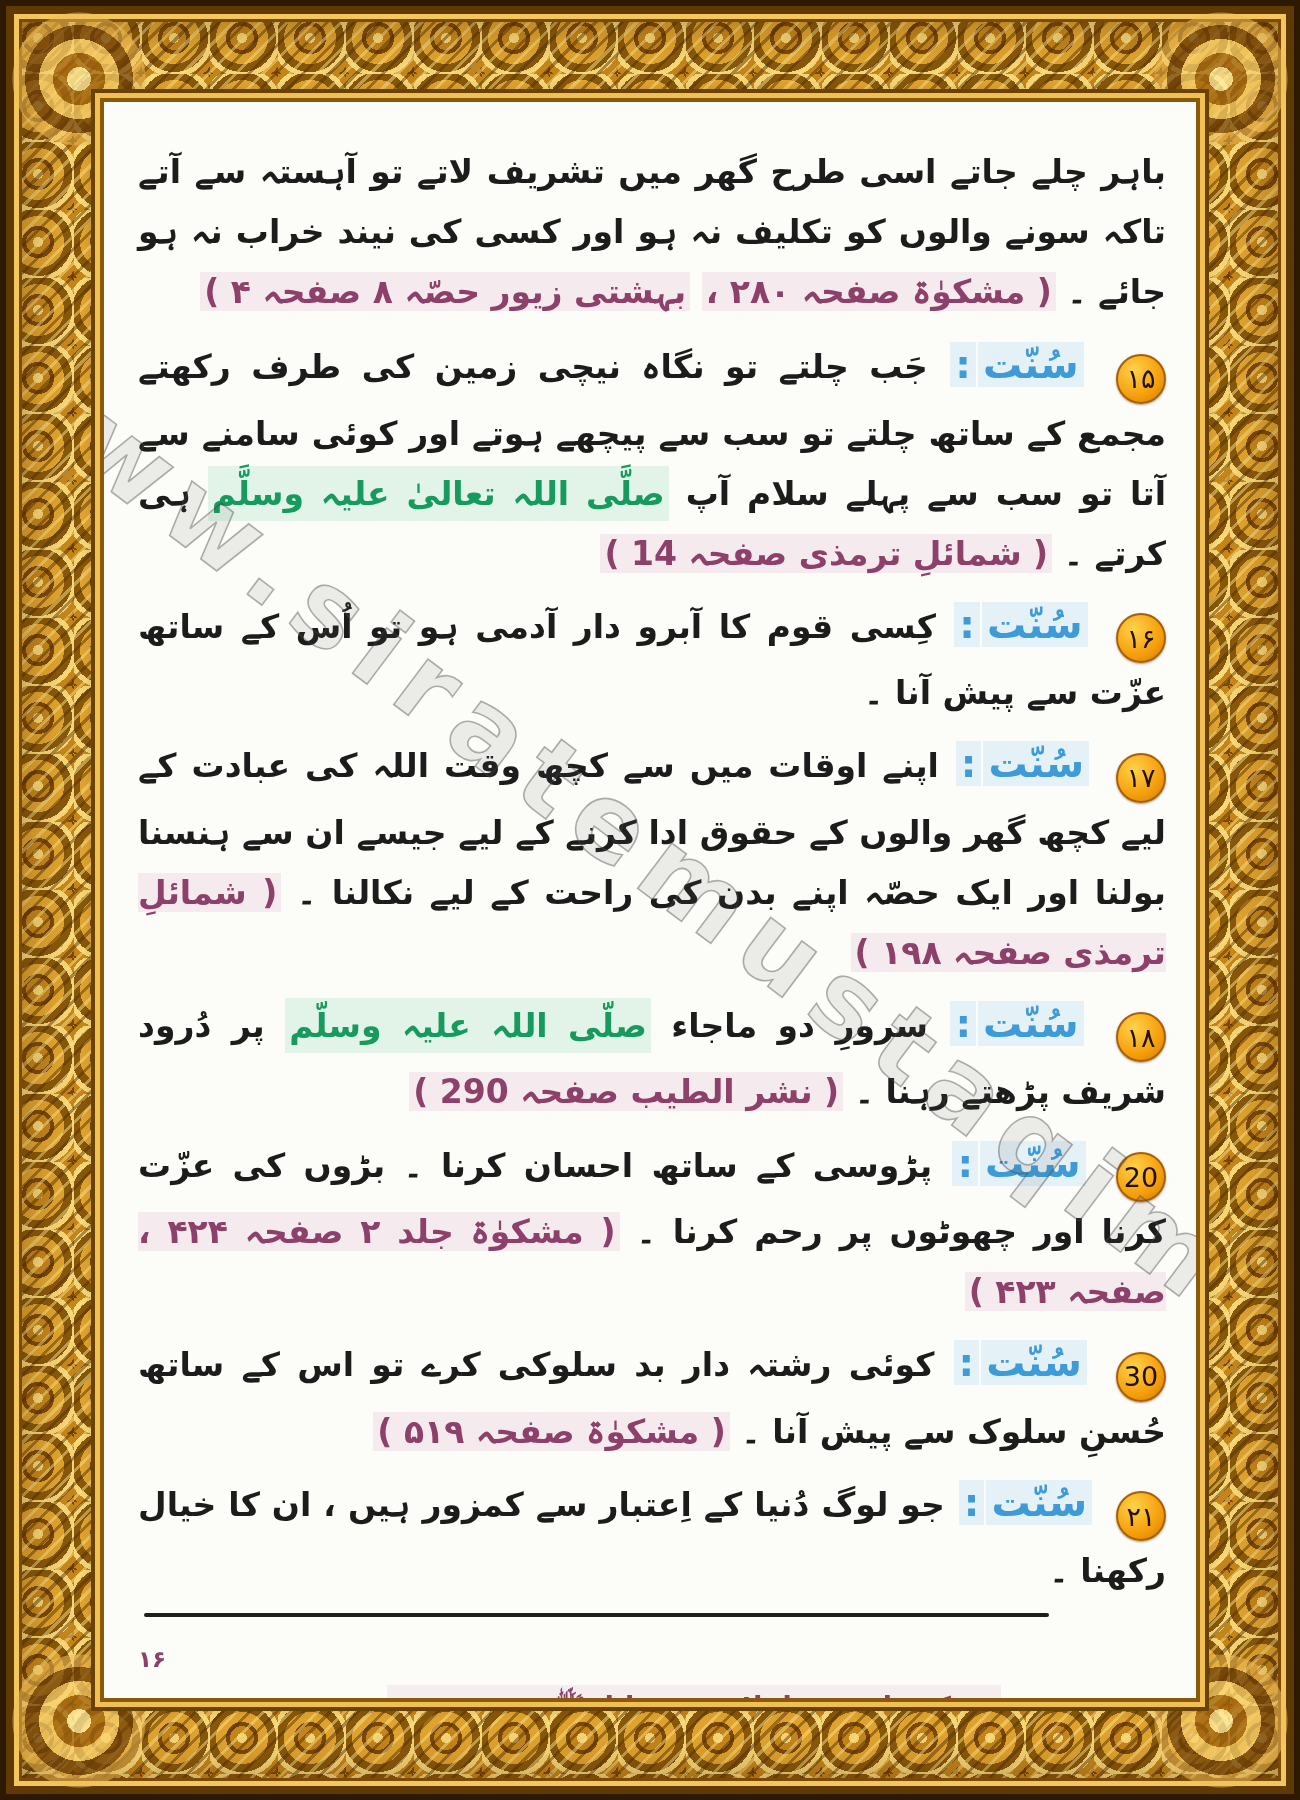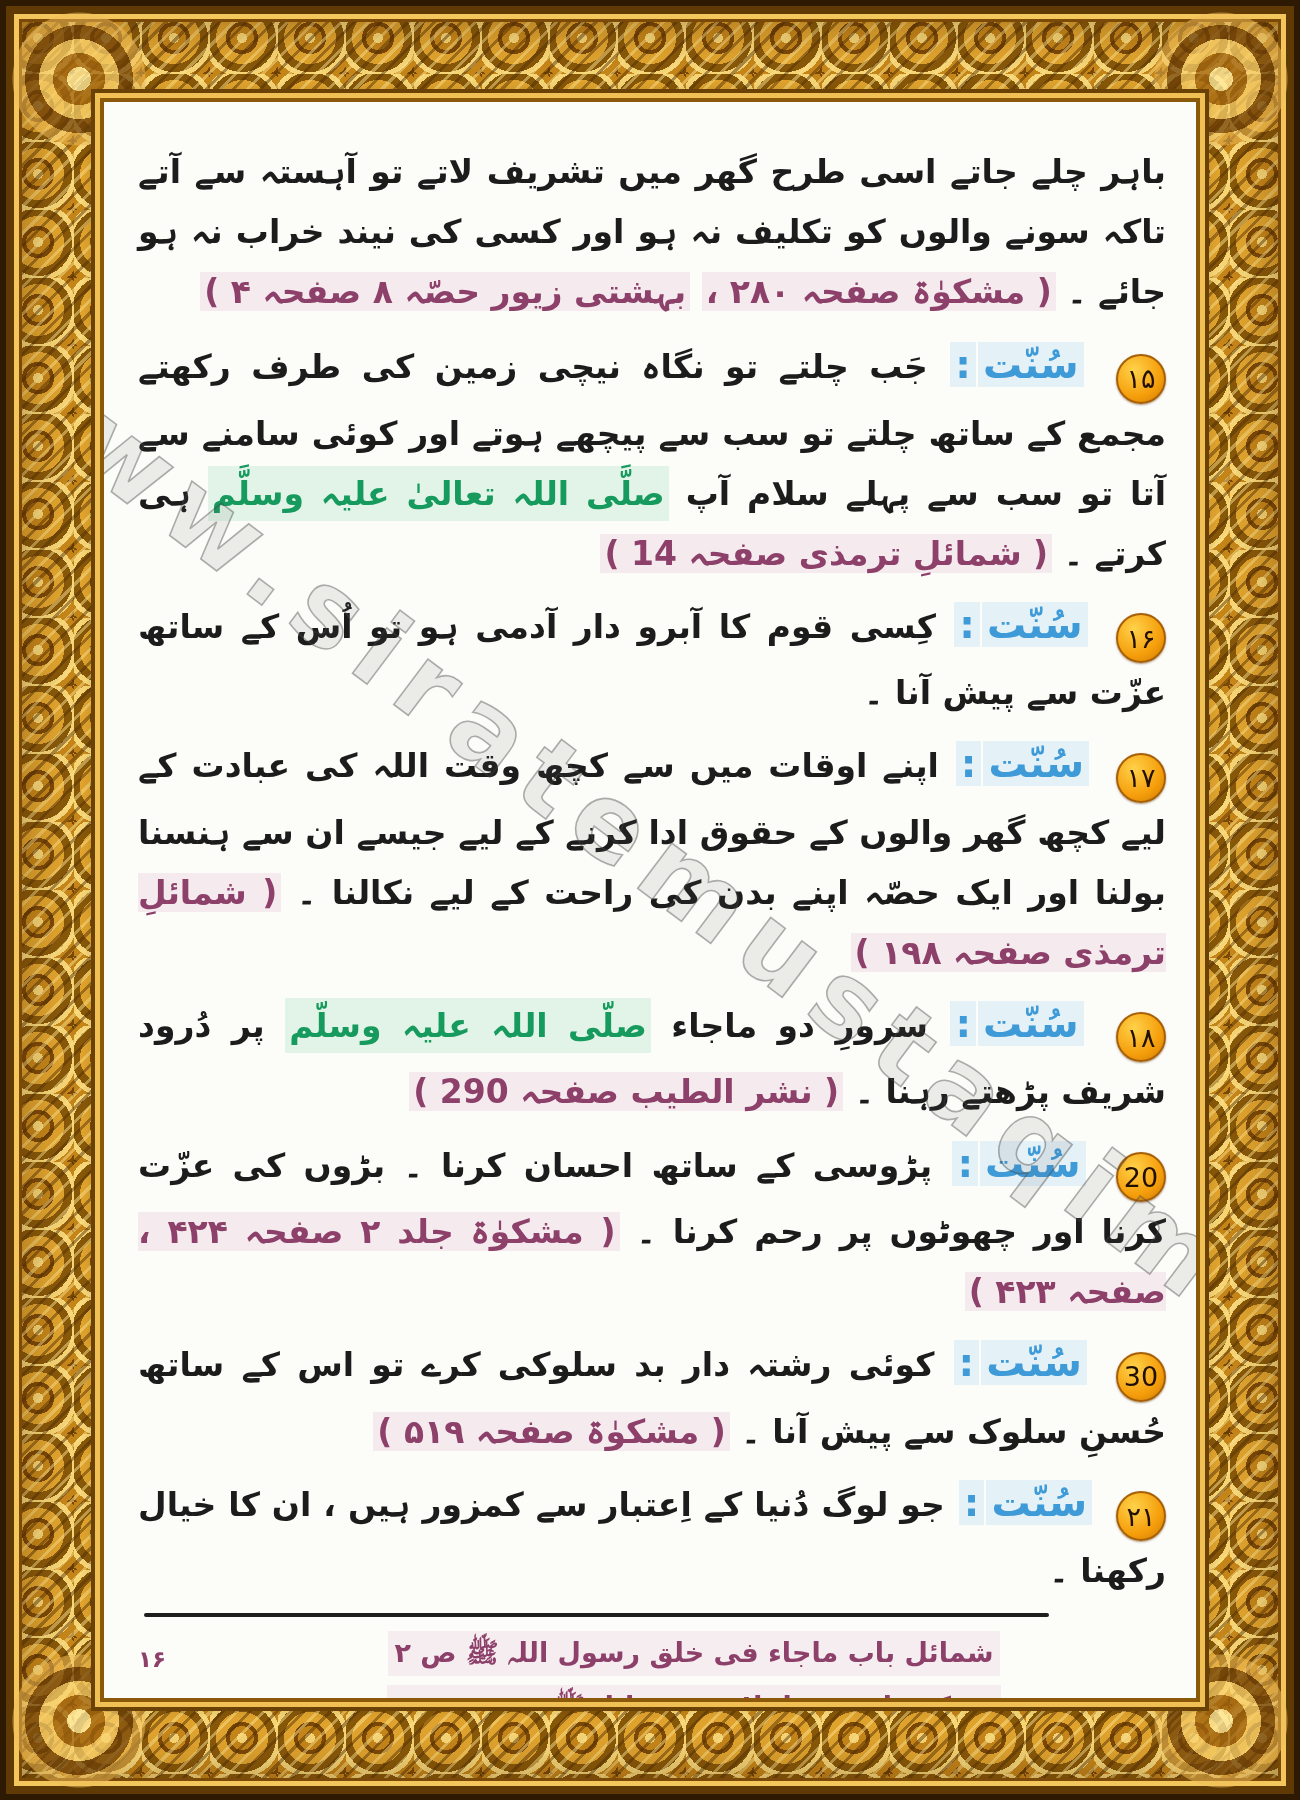--- a/index.html
+++ b/index.html
@@ -254,23 +254,20 @@
             <span>۲۱</span>
           </span>
         <span class="label">سُنّت</span><span class="label colon">:</span>
         <span>جو لوگ دُنیا کے اِعتبار سے کمزور ہیں ، ان کا خیال رکھنا ۔</span>
       </div>
 
       <div class="footer">
         <div class="rule"></div>
         <div class="fn-row">
           <div class="fn-marker">۱۶</div>
-          <div class="fn-text">
-            <span class="inner">شمائل باب ماجاء فی خلق رسول اللہ ﷺ ص ۲</span>
-          </div>
         </div>
         <div class="fn-row">
           <div class="fn-marker">۲۱</div>
           <div class="fn-text">
             <span class="inner underlined">مشکوٰۃ باب فی اخلاقہ و شمائلہ ﷺ ص ۵۱۹ ج ۲</span>
           </div>
         </div>
       </div>
 
     </div>

